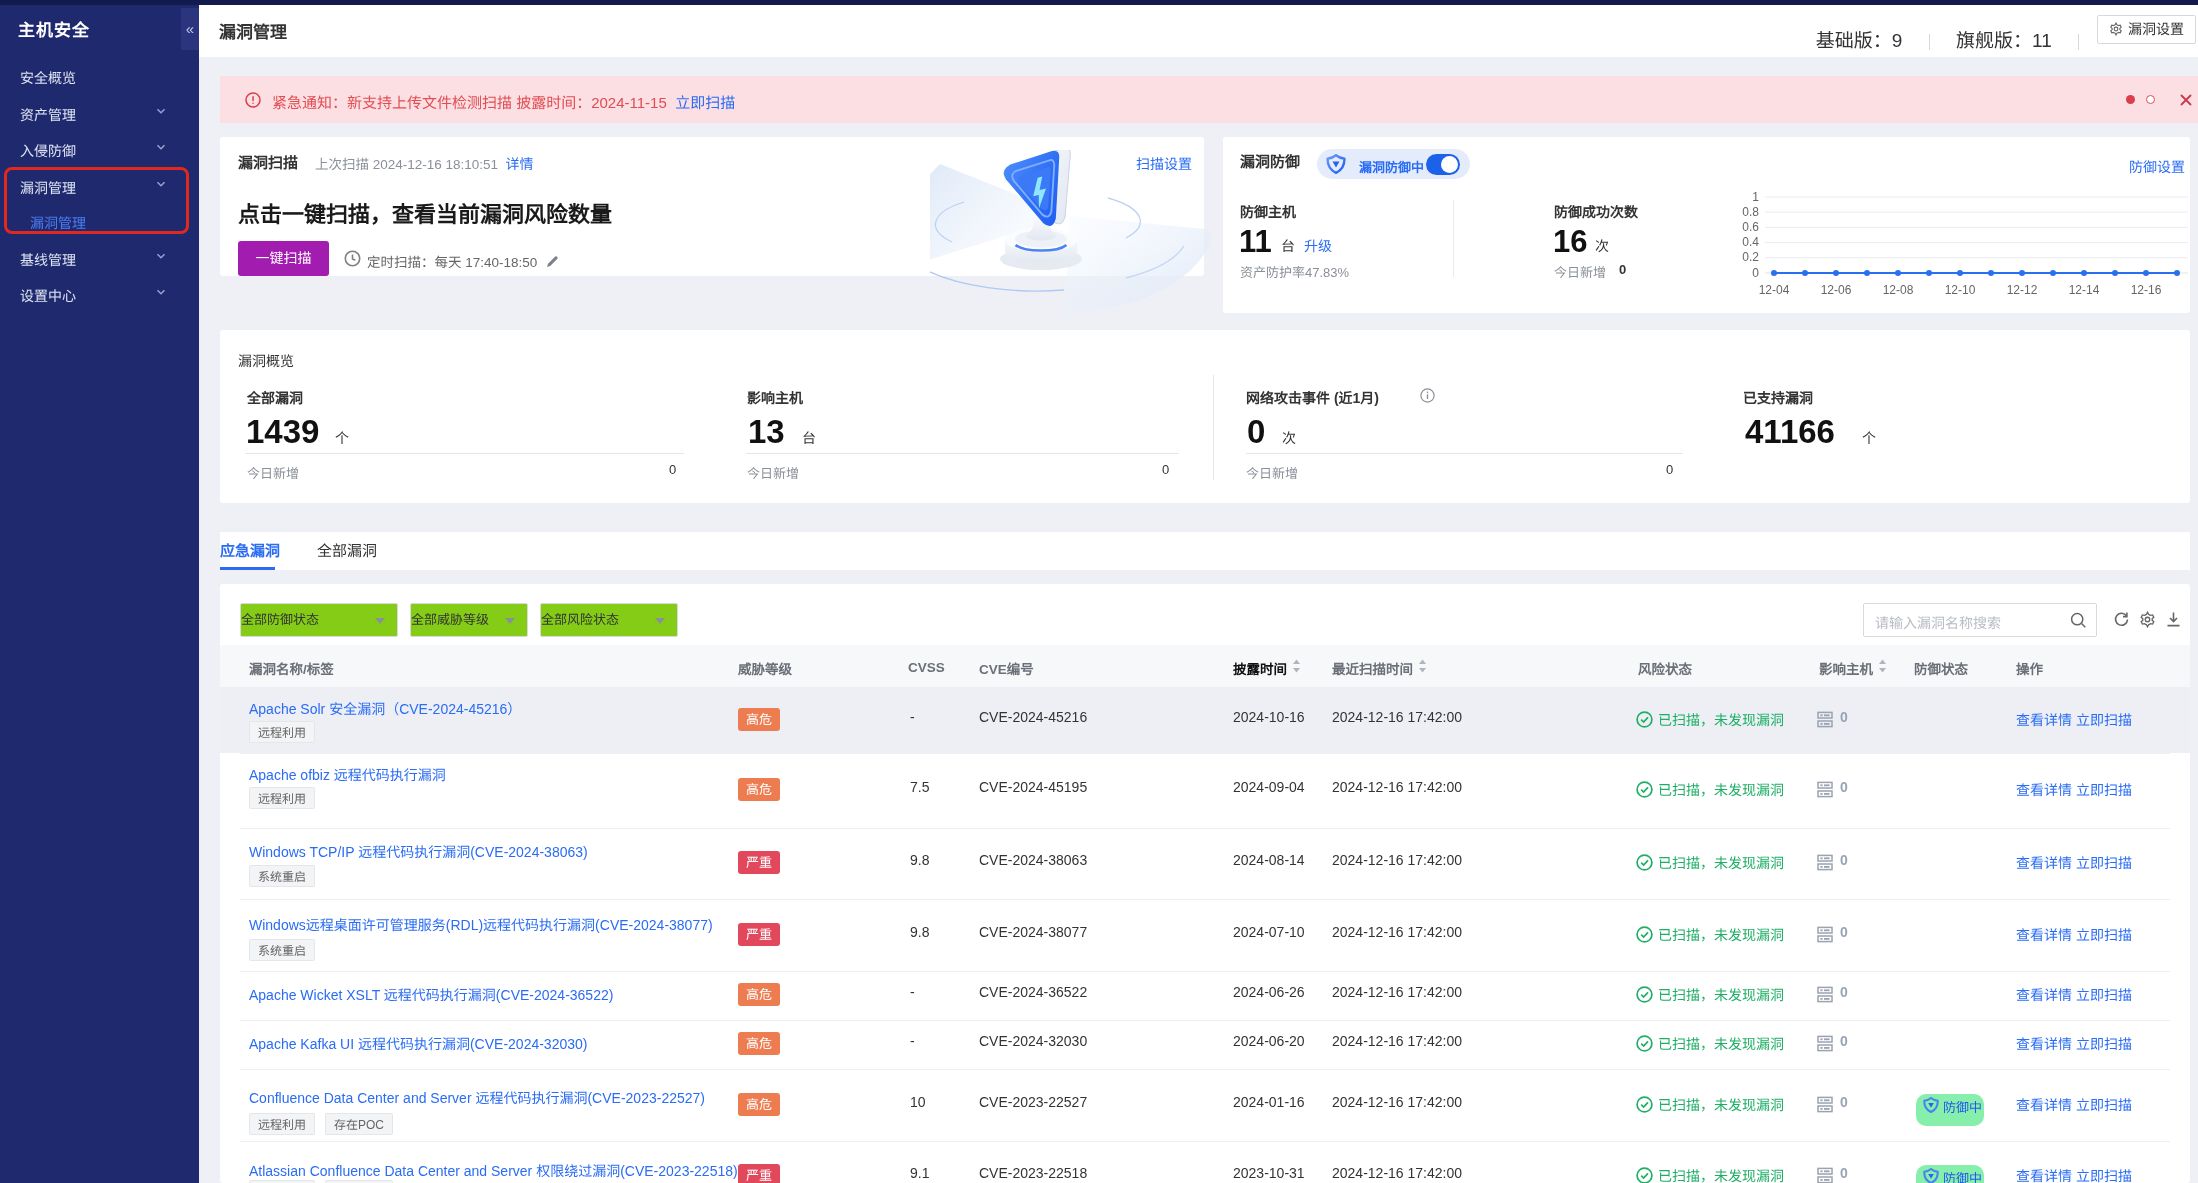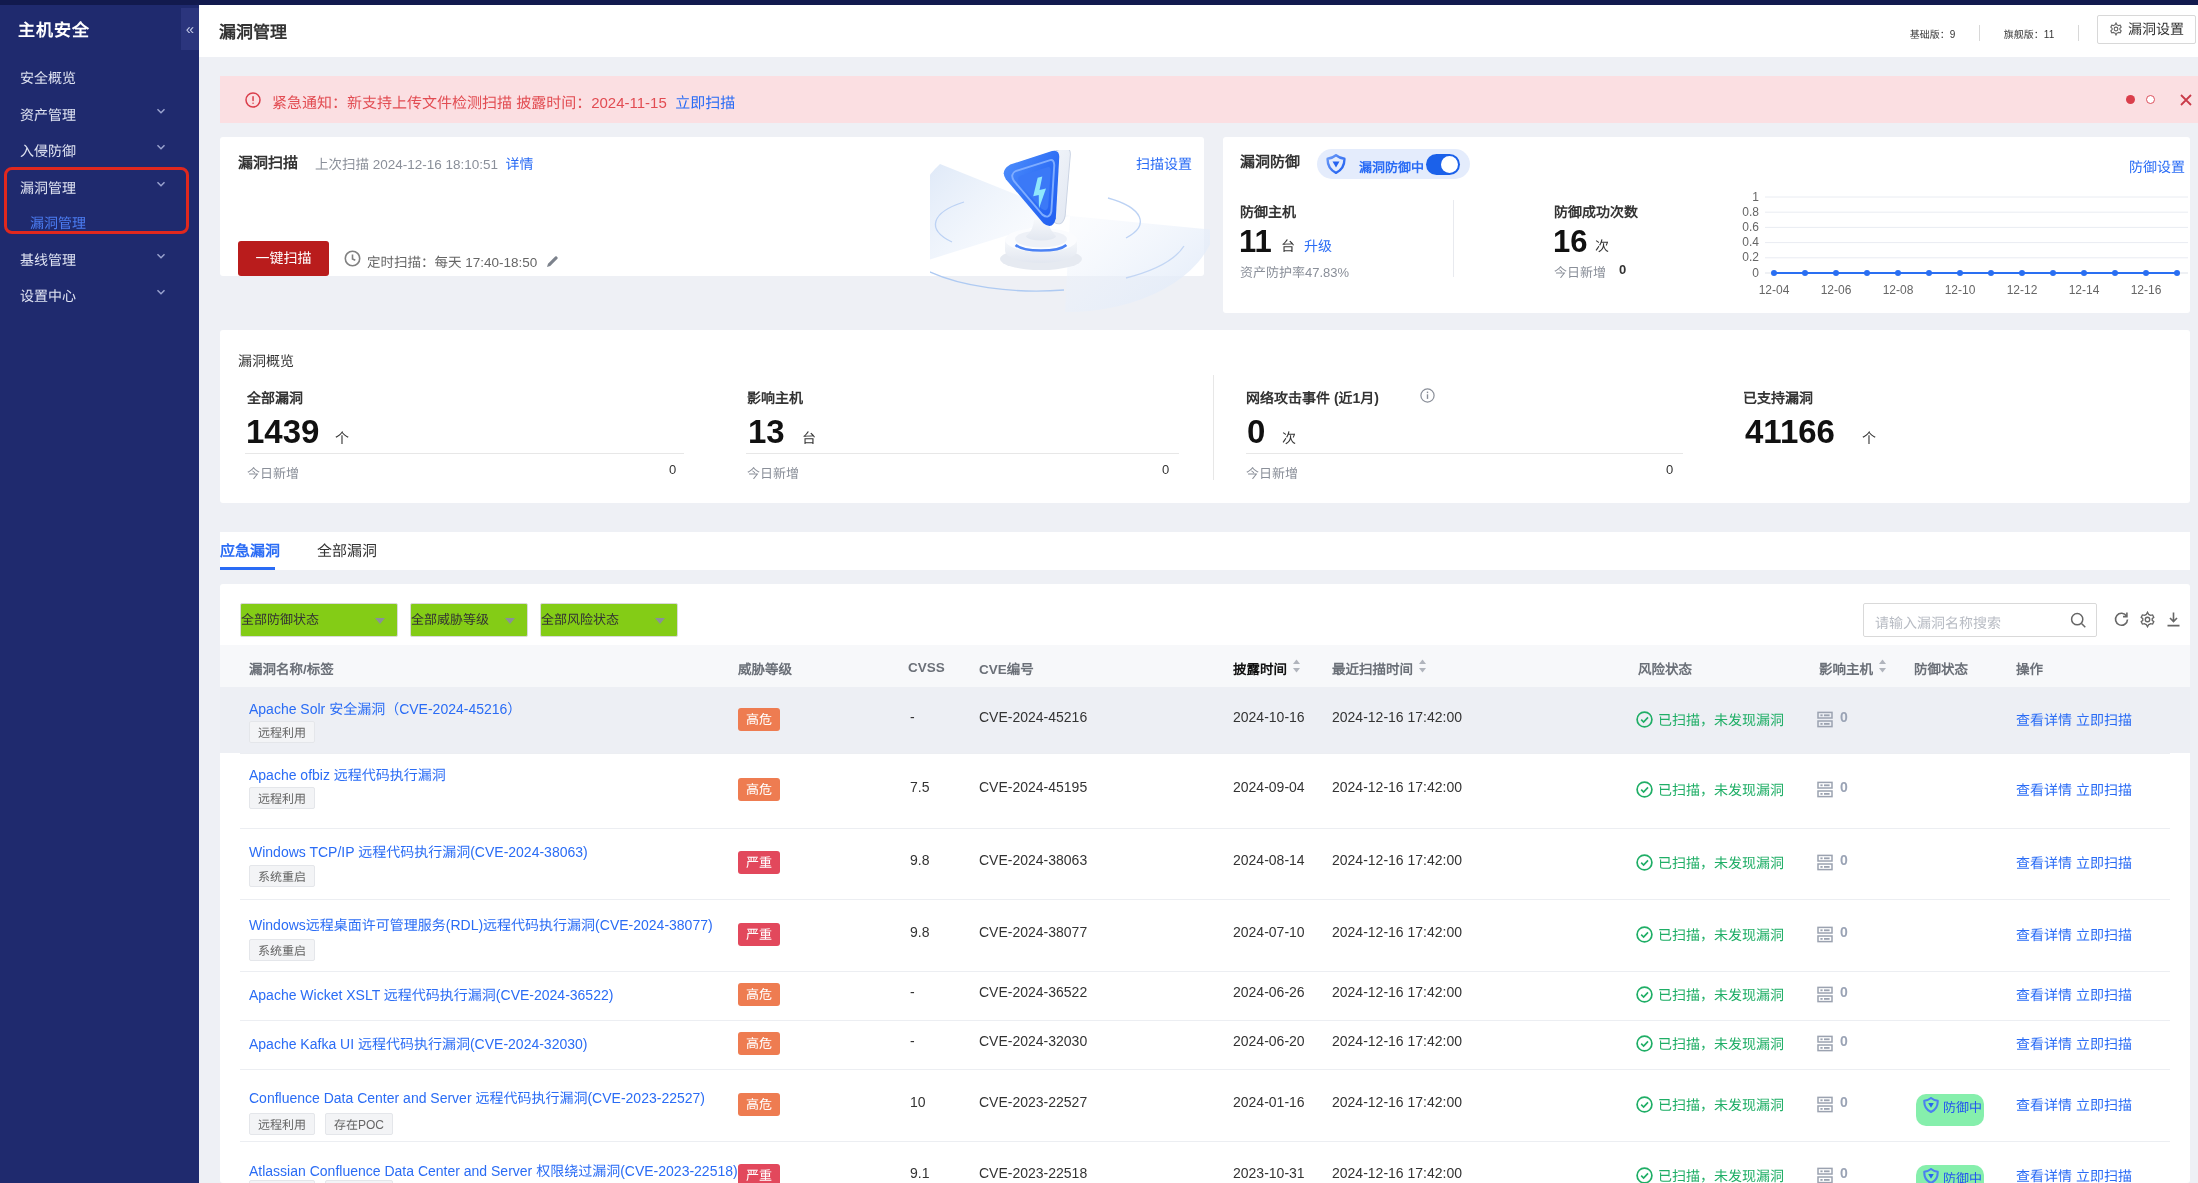--- a/index.html
+++ b/index.html
@@ -15,21 +15,21 @@
   #sidebar { left:0; top:5px; width:199px; height:1178px; background:#1f2a6e; color:#dfe3f2; }
   #sidebar .brand { position:absolute; left:18px; top:11px; font-size:17px; font-weight:bold; color:#fff; letter-spacing:1px;}
   #collapse { position:absolute; left:181px; top:3px; width:18px; height:42px; background:#2b357d; color:#c2c9e6; text-align:center; line-height:42px; font-size:15px; }
   .mitem { position:absolute; left:20px; width:160px; font-size:14px; color:#dfe3f2; }
   .mitem .chev { position:absolute; right:14px; top:2px; }
   .chev svg { display:block; }
   .sub { left:30px; color:#4b7cf2; }
   #redbox { position:absolute; left:4px; top:162px; width:185px; height:67px; border:3px solid #e0281e; border-radius:8px; }
   #pghead { left:199px; top:5px; width:1999px; height:52px; background:#fff; }
   #pghead .title { position:absolute; left:20px; top:13px; font-size:17px; font-weight:bold; color:#333; }
-  #pghead .meta { position:absolute; right:98px; top:20px; color:#333; font-size:10px; }
+  #pghead .meta { position:absolute; right:98px; top:20px; color:#333; font-size:19px; }
   #pghead .meta .sep { display:inline-block; width:1px; height:16px; background:#d8d8d8; vertical-align:-3px; margin:0 21px; }
   #setbtn { position:absolute; right:2px; top:10px; width:99px; height:29px; border:1px solid #d8d8d8; border-radius:2px; background:#fff; color:#333; font-size:14px; line-height:27px; text-align:center; }
   
   #notice { left:220px; top:76px; width:1978px; height:47px; background:#fbdfe2; color:#e24c52; font-size:14px; }
   #notice .txt { position:absolute; left:52px; top:15px; font-size:15px; }
   #notice .dot1 { position:absolute; left:1906px; top:19px; width:9px; height:9px; border-radius:50%; background:#da3e4b; }
   #notice .dot2 { position:absolute; left:1926px; top:19px; width:9px; height:9px; border-radius:50%; background:#fff; border:1.5px solid #dd4f5c; }
   
   .card { position:absolute; background:#fff; border-radius:3px; }
   #scancard { left:220px; top:137px; width:984px; height:139px; }
@@ -106,21 +106,22 @@
     <span class="dot2"></span>
   <svg style="position:absolute;left:1956px;top:14px;" width="20" height="20" viewBox="0 0 20 20">
       <path d="M5 5 L15 15 M15 5 L5 15" stroke="#c93a49" stroke-width="1.8"></path>
     </svg>
 </div>
 
 <div id="scancard" class="card">
   <span class="abs" style="left:18px;top:14px;font-size:15px;font-weight:bold;">漏洞扫描</span>
   <div class="abs" style="left:95px;top:16px;color:#8a8f99;white-space:nowrap;font-size:13.5px;">上次扫描 2024-12-16 18:10:51&nbsp;&nbsp;<a class="blue" href="#" style="font-size:14px;">详情</a></div>
   <a class="abs blue" href="#" style="left:916px;top:16px;">扫描设置</a>
-  <div class="abs" style="left:18px;top:104px;width:91px;height:35px;background:#b91c1c;border-radius:3px;color:#fff;text-align:center;line-height:35px;">一键扫描</div>
+  <div class="abs" style="left:18px;top:59px;font-size:22px;font-weight:bold;color:#1a1a1a;">点击一键扫描，查看当前漏洞风险数量</div>
+  <div class="abs" style="left:18px;top:104px;width:91px;height:35px;background:#a21caf;border-radius:3px;color:#fff;text-align:center;line-height:35px;">一键扫描</div>
   <svg class="abs" style="left:124px;top:113px;" width="17" height="17" viewBox="0 0 17 17">
       <circle cx="8.5" cy="8.5" r="7.2" fill="none" stroke="#808080" stroke-width="1.6"></circle>
       <path d="M8.5 4.6 V8.9 L11.3 10.2" fill="none" stroke="#808080" stroke-width="1.6"></path>
     </svg>
   <div class="abs" style="left:147px;top:114px;color:#666;white-space:nowrap;font-size:13.5px;">定时扫描：每天 17:40-18:50&nbsp;&nbsp;<svg width="15" height="15" viewBox="0 0 15 15" style="vertical-align:-2px;">
         <path d="M2 13 L3 9.8 L10.2 2.6 A1.1 1.1 0 0 1 11.8 2.6 L12.4 3.2 A1.1 1.1 0 0 1 12.4 4.8 L5.2 12 Z" fill="#7c828c"></path>
       </svg></div>
 
   <svg class="abs" style="left:710px;top:13px;" width="280" height="163" viewBox="0 0 280 163">
     <defs>

